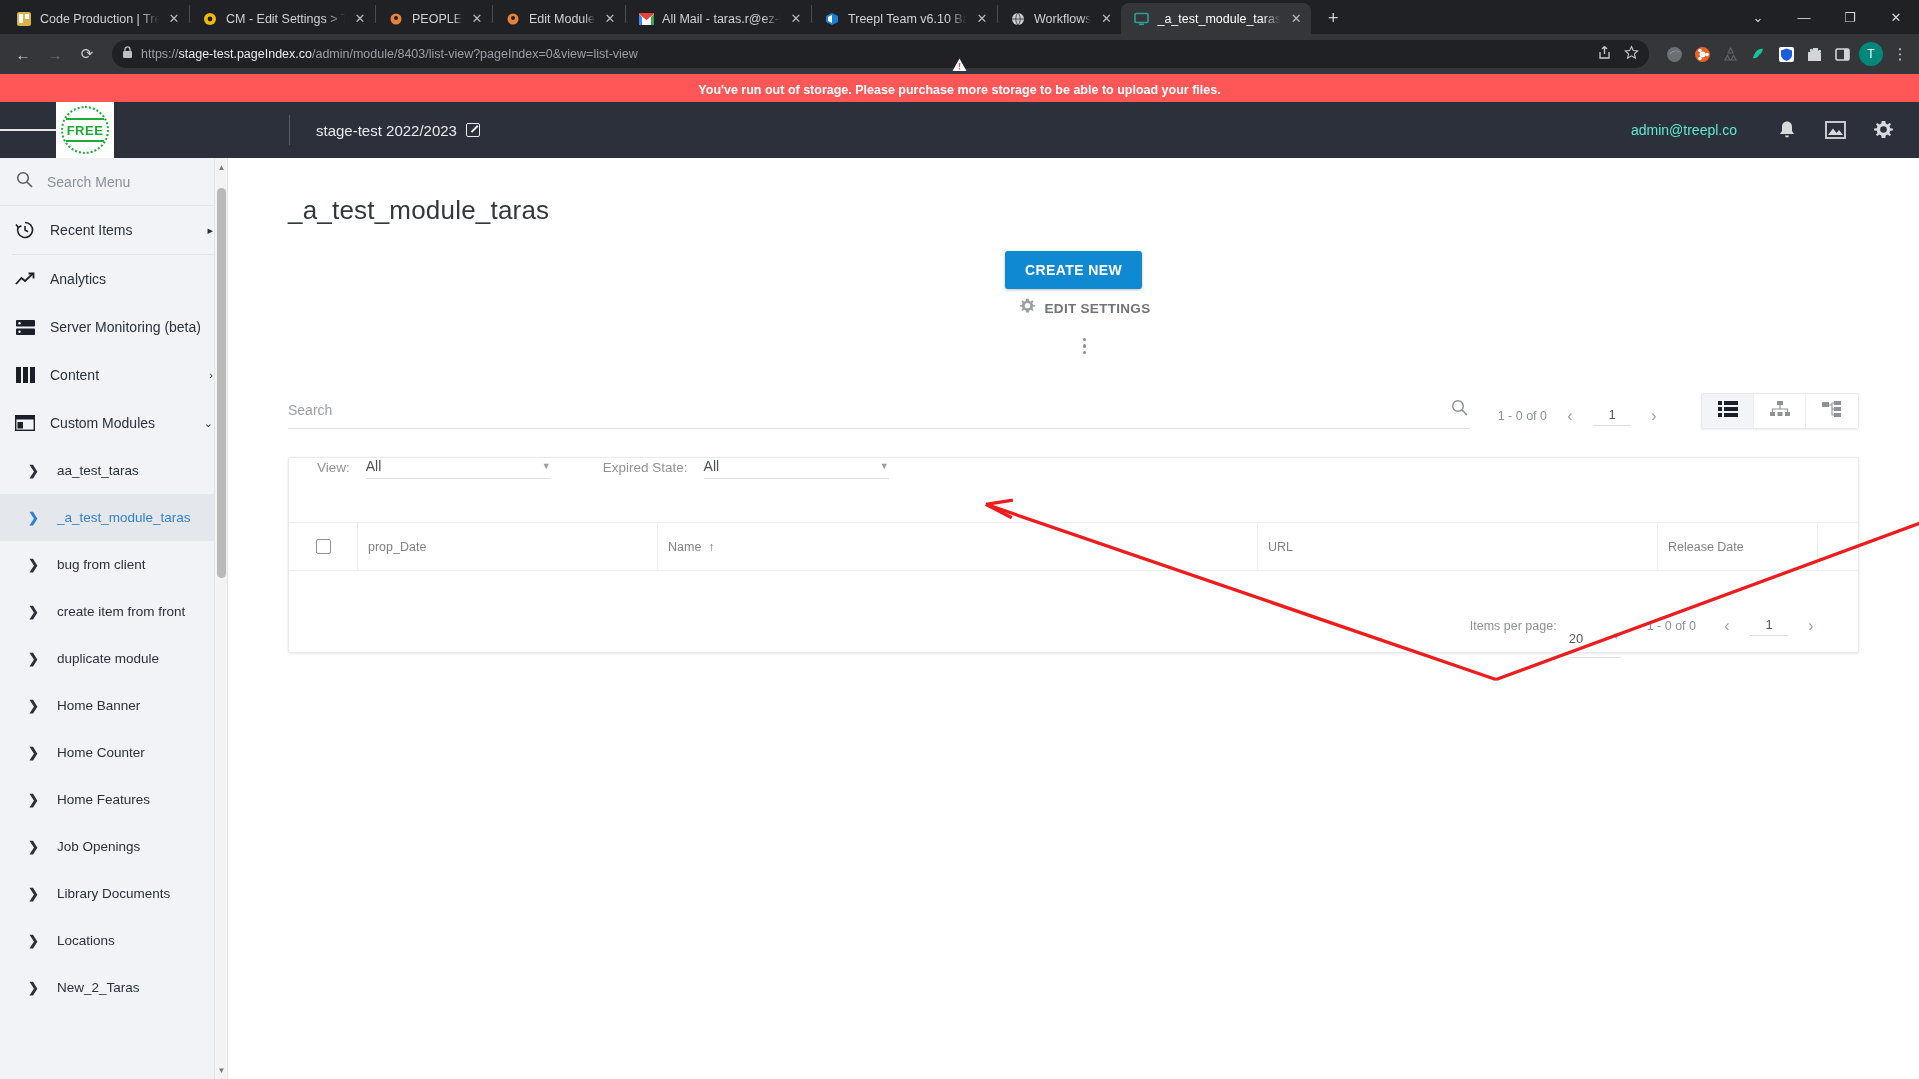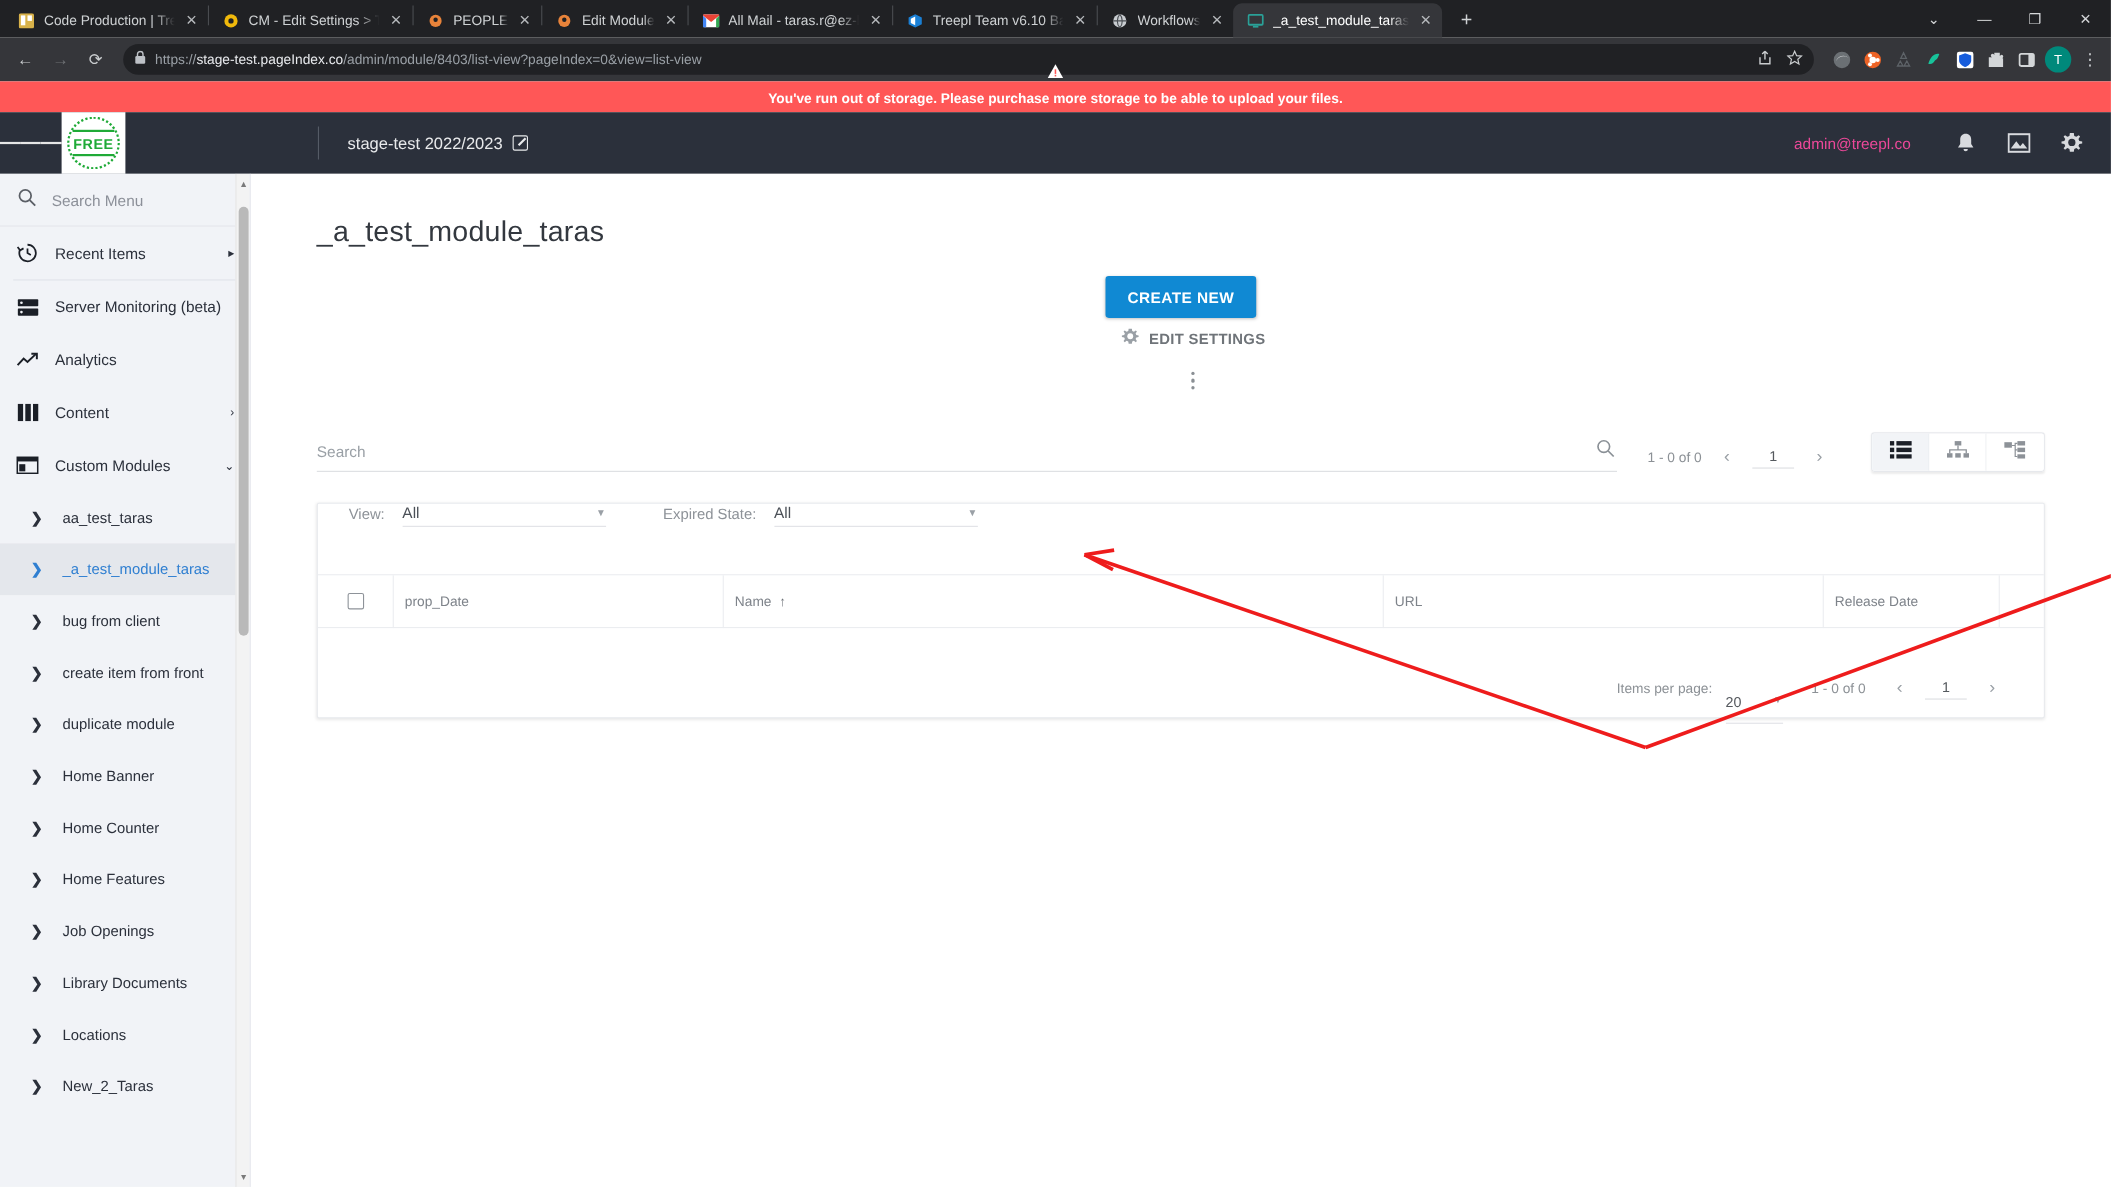--- a/index.html
+++ b/index.html
@@ -108,21 +108,21 @@
   .stamp::before, .stamp::after {
     content: ""; position: absolute; left: 3px; right: 3px; height: 2px; background: #1faa37;
   }
   .stamp::before { top: 10px; }
   .stamp::after { bottom: 10px; }
   .appbar-divider { width: 1px; height: 30px; background: #555b66; margin-left: 175px; }
   .site-name { margin-left: 26px; font-size: 15px; color: #e9eaec; display: flex; align-items: center; gap: 9px; }
   .ext-link-ico { display: inline-block; width: 14px; height: 14px; border: 1.6px solid #e9eaec; border-radius: 2px; position: relative; }
   .ext-link-ico::after { content: ""; position: absolute; width: 9px; height: 1.6px; background: #e9eaec; transform: rotate(-45deg); right: 0px; top: 4px; }
   .appbar-right { margin-left: auto; display: flex; align-items: center; gap: 0; padding-right: 12px; }
-  .admin-email { font-size: 14px; color: #ec4899; margin-right: 26px; }
+  .admin-email { font-size: 14px; color: #5eead4; margin-right: 26px; }
   .ab-icon { width: 48px; height: 48px; display: flex; align-items: center; justify-content: center; color: #d8dade; }
 
   .body-row { flex: 1 1 auto; display: flex; min-height: 0; }
 
   
   .sidebar {
     width: 228px; flex: 0 0 228px; background: #f1f3f7;
     border-right: 1px solid #e2e4ea; position: relative; overflow: hidden;
   }
   .sb-search {
@@ -488,38 +488,38 @@
               <path d="M10 6 V10 L13 11.8" fill="none" stroke="#1b1f27" stroke-width="1.6"></path>
             </svg>
         </span>
         <span class="sb-label">Recent Items</span>
         <span class="sb-caret">▸</span>
       </div>
       <div class="sb-divider"></div>
 
       <div class="sb-item">
         <span class="sb-ico">
+          <svg width="20" height="14" viewBox="0 0 20 14">
+              <path d="M1 12 L6.5 6 L10 9 L18 1.5" fill="none" stroke="#1b1f27" stroke-width="1.8"></path>
+              <path d="M13.5 1.5 H18.5 V6.5" fill="none" stroke="#1b1f27" stroke-width="1.8"></path>
+            </svg>
+        </span>
+        <span class="sb-label">Analytics</span>
+      </div>
+
+      <div class="sb-item">
+        <span class="sb-ico">
           <svg width="19" height="17" viewBox="0 0 19 17">
               <rect x="0" y="1" width="19" height="6.5" rx="1" fill="#1b1f27"></rect>
               <rect x="0" y="9.5" width="19" height="6.5" rx="1" fill="#1b1f27"></rect>
               <circle cx="3.5" cy="4.2" r="1.2" fill="#f1f3f7"></circle>
               <circle cx="3.5" cy="12.7" r="1.2" fill="#f1f3f7"></circle>
             </svg>
         </span>
         <span class="sb-label">Server Monitoring (beta)</span>
-      </div>
-
-      <div class="sb-item">
-        <span class="sb-ico">
-          <svg width="20" height="14" viewBox="0 0 20 14">
-              <path d="M1 12 L6.5 6 L10 9 L18 1.5" fill="none" stroke="#1b1f27" stroke-width="1.8"></path>
-              <path d="M13.5 1.5 H18.5 V6.5" fill="none" stroke="#1b1f27" stroke-width="1.8"></path>
-            </svg>
-        </span>
-        <span class="sb-label">Analytics</span>
       </div>
 
       <div class="sb-item">
         <span class="sb-ico">
           <svg width="19" height="16" viewBox="0 0 19 16">
               <rect x="0" y="0" width="5" height="16" fill="#1b1f27"></rect>
               <rect x="7" y="0" width="5" height="16" fill="#1b1f27"></rect>
               <rect x="14" y="0" width="5" height="16" fill="#1b1f27"></rect>
             </svg>
         </span>

